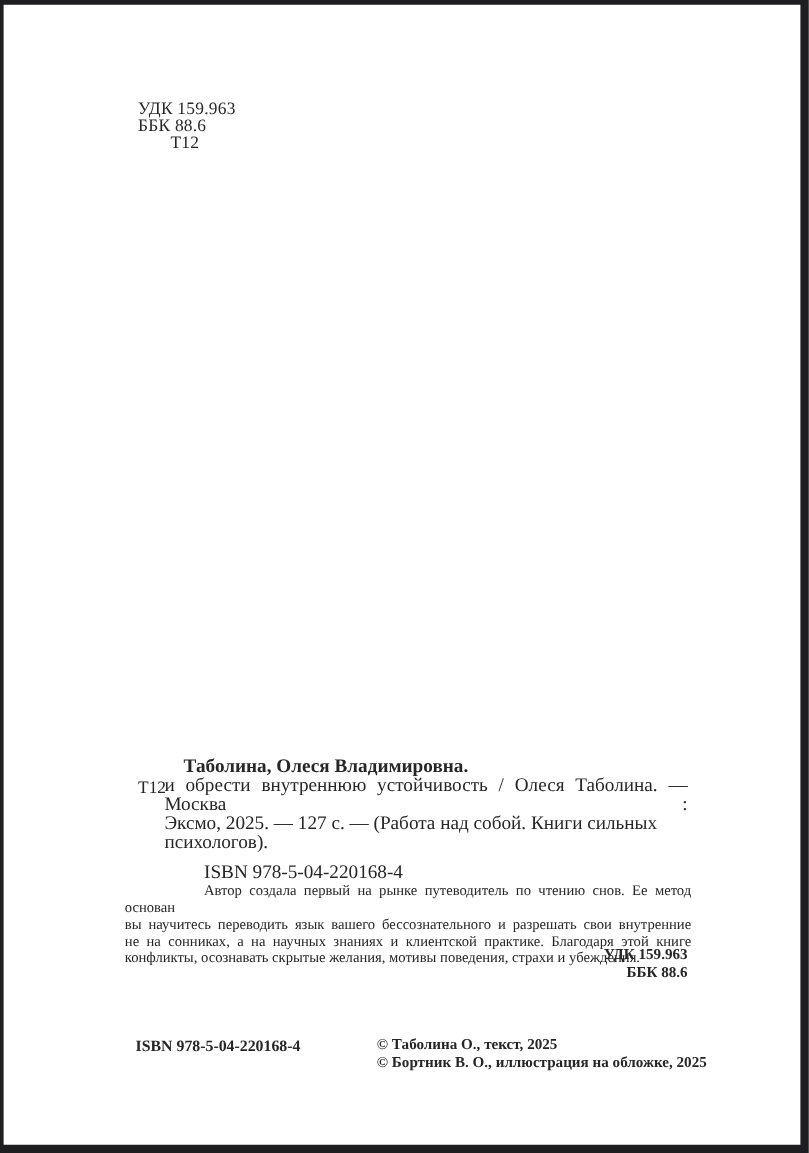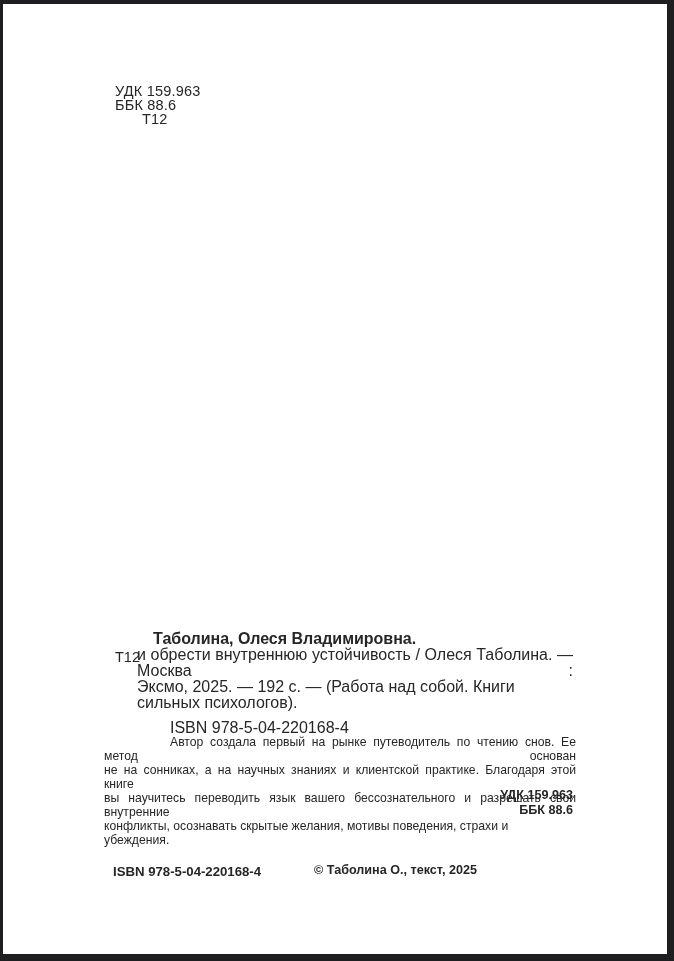--- a/index.html
+++ b/index.html
@@ -10,21 +10,21 @@
   .page {
     position: relative;
     width: 674px;
     height: 961px;
     box-sizing: border-box;
     background: #ffffff;
     border-top: 4px solid #1e1e20;
     border-left: 3px solid #1e1e20;
     border-right: 7px solid #1e1e20;
     border-bottom: 7px solid #1e1e20;
-    font-family: Liberation Sans, sans-serif;
+    font-family: Liberation Serif, serif;
     color: #262626;
     overflow: hidden;
   }
   .abs { position: absolute; }
 
   
   .top-block {
     left: 112px;
     top: 80px;
     font-size: 14.5px;
@@ -99,35 +99,36 @@
     <div>УДК 159.963</div>
     <div>ББК 88.6</div>
     <div class="code">Т12</div>
   </div>
 
   <div class="abs card-code">Т12</div>
 
   <div class="abs card">
     <div class="author">Таболина, Олеся Владимировна.</div>
     <div class="jl">и обрести внутреннюю устойчивость / Олеся Таболина. — Москва :</div>
-    <div>Эксмо, 2025. — 192 с. — (Работа над собой. Книги сильных психологов).</div>
+    <div>Эксмо, 2025. — 127 с. — (Работа над собой. Книги сильных психологов).</div>
     <div class="isbn">ISBN 978-5-04-220168-4</div>
   </div>
 
   <div class="abs annotation">
     <div class="first jl">Автор создала первый на рынке путеводитель по чтению снов. Ее метод основан</div>
+    <div class="jl">вы научитесь переводить язык вашего бессознательного и разрешать свои внутренние</div>
     <div class="jl">не на сонниках, а на научных знаниях и клиентской практике. Благодаря этой книге</div>
-    <div class="jl">вы научитесь переводить язык вашего бессознательного и разрешать свои внутренние</div>
     <div>конфликты, осознавать скрытые желания, мотивы поведения, страхи и убеждения.</div>
   </div>
 
   <div class="abs classif">
     <div>УДК 159.963</div>
     <div>ББК 88.6</div>
   </div>
 
   <div class="abs isbn-bottom">ISBN 978-5-04-220168-4</div>
 
   <div class="abs copyrights">
     <div>© Таболина О., текст, 2025</div>
+    <div>© Бортник В. О., иллюстрация на обложке, 2025</div>
   </div>
 
 </div>
 
 </body></html>

